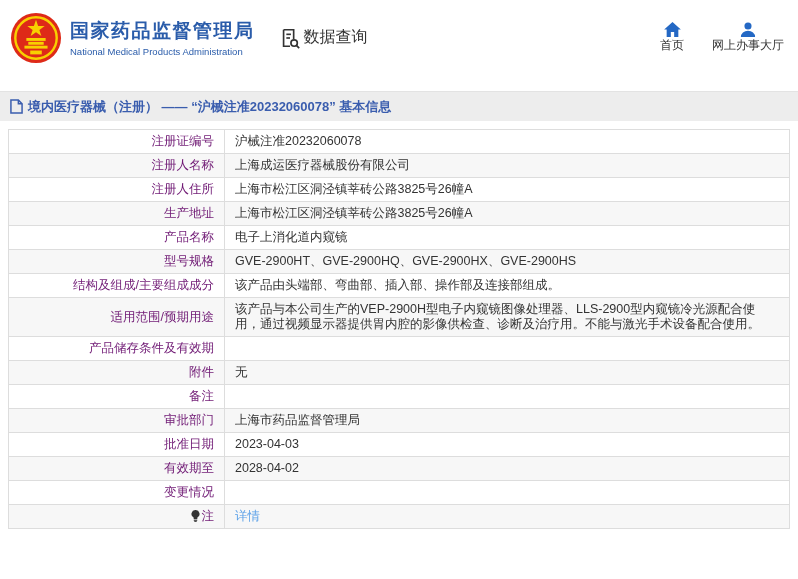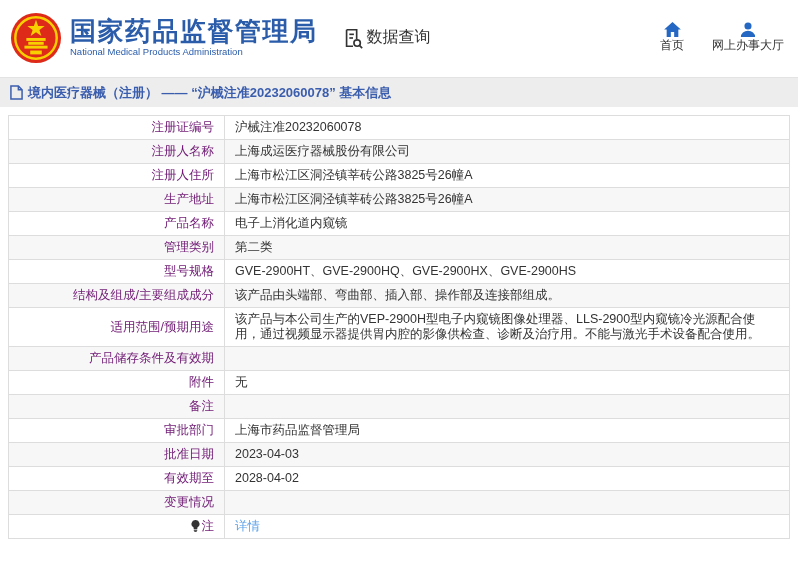--- a/index.html
+++ b/index.html
@@ -3,31 +3,31 @@
 <meta charset="utf-8">
 <style>
   * { box-sizing: border-box; margin: 0; padding: 0; }
   html,body { width: 798px; height: 579px; overflow: hidden; background: #fff;
     font-family: "Liberation Sans", "DejaVu Sans", sans-serif; }
 
   
   .header { display: flex; align-items: center; height: 75px; padding: 0 14px 0 10px; background: #fff; }
   .emblem { width: 52px; height: 52px; flex: 0 0 auto; }
   .org-title { margin-left: 8px; }
-  .org-title .cn { color: #2a5caa; font-size: 26px; font-weight: bold; letter-spacing: 1.5px; line-height: 26px; }
+  .org-title .cn { color: #2a5caa; font-size: 19px; font-weight: bold; letter-spacing: 1.5px; line-height: 26px; }
   .org-title .en { color: #2a5caa; font-size: 9.5px; margin-top: 2px; }
   .data-query { display: flex; align-items: center; margin-left: 24px; color: #333; font-size: 16px; cursor: pointer; }
   .data-query svg { margin-right: 3px; }
   .header-right { margin-left: auto; display: flex; gap: 28px; }
   .nav-item { display: flex; flex-direction: column; align-items: center; cursor: pointer; }
   .nav-item .lbl { font-size: 12px; color: #333; white-space: nowrap; }
 
   
   .crumb-bar { height: 30px; background: #ededed; border-top: 1px solid #e3e3e3;
-    display: flex; align-items: center; padding: 0 10px; margin-top: 2px; }
+    display: flex; align-items: center; padding: 0 10px; margin-top: 16px; }
   .crumb-bar svg { margin-right: 5px; }
   .crumb-title { color: #3a5dae; font-size: 13px; font-weight: bold; }
 
   
   .table-wrap { padding: 8px; }
   table.info { width: 100%; border-collapse: collapse; border: 1px solid #c9c9c9; table-layout: fixed; }
   table.info td { border: 1px solid #ddd; font-size: 12.5px; padding: 4px 10px; line-height: 15px; vertical-align: middle; }
   table.info td.label { width: 216px; text-align: right; color: #701a75; }
   table.info td.value { color: #333; word-break: break-all; }
   table.info tr:nth-child(even) { background: #f7f7f7; }
@@ -107,24 +107,20 @@
         </tr>
         <tr>
           <td class="label">生产地址</td>
           <td class="value">上海市松江区洞泾镇莘砖公路3825号26幢A</td>
         </tr>
         <tr>
           <td class="label">产品名称</td>
           <td class="value">电子上消化道内窥镜</td>
         </tr>
         <tr>
-          <td class="label">管理类别</td>
-          <td class="value">第二类</td>
-        </tr>
-        <tr>
           <td class="label">型号规格</td>
           <td class="value">GVE-2900HT、GVE-2900HQ、GVE-2900HX、GVE-2900HS</td>
         </tr>
         <tr>
           <td class="label">结构及组成/主要组成成分</td>
           <td class="value">该产品由头端部、弯曲部、插入部、操作部及连接部组成。</td>
         </tr>
         <tr>
           <td class="label">适用范围/预期用途</td>
           <td class="value">该产品与本公司生产的VEP-2900H型电子内窥镜图像处理器、LLS-2900型内窥镜冷光源配合使用，通过视频显示器提供胃内腔的影像供检查、诊断及治疗用。不能与激光手术设备配合使用。</td>

